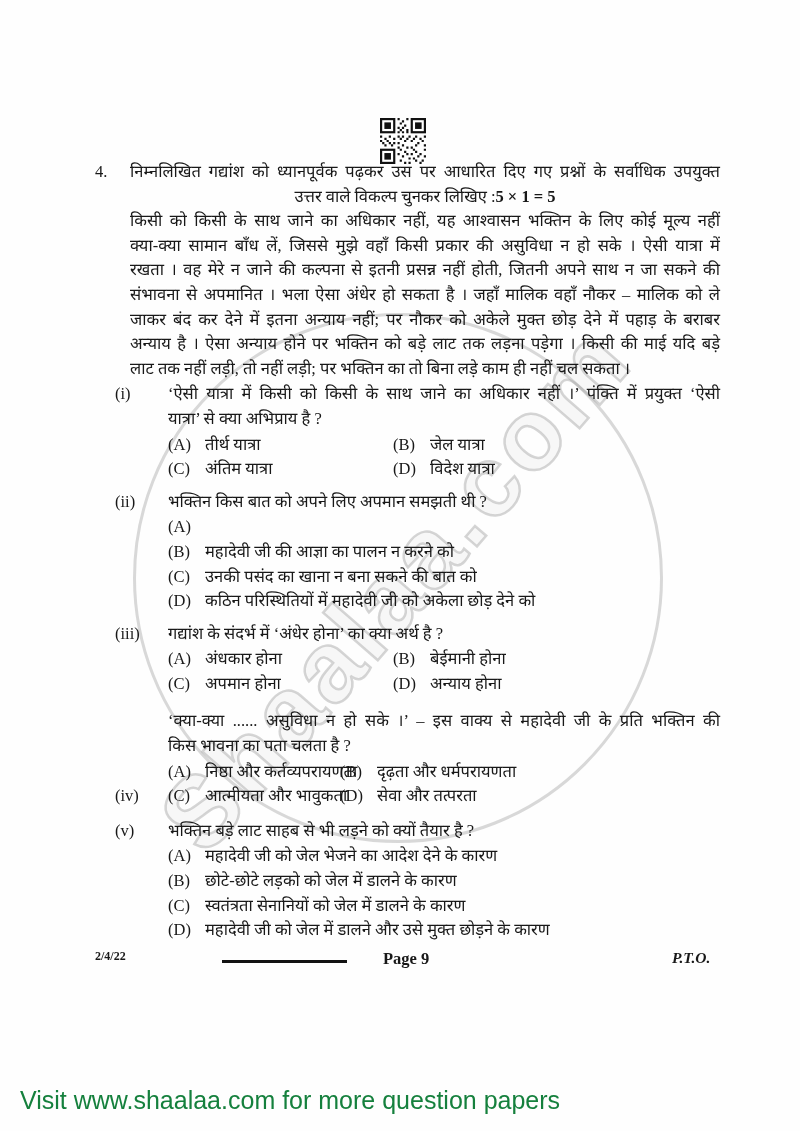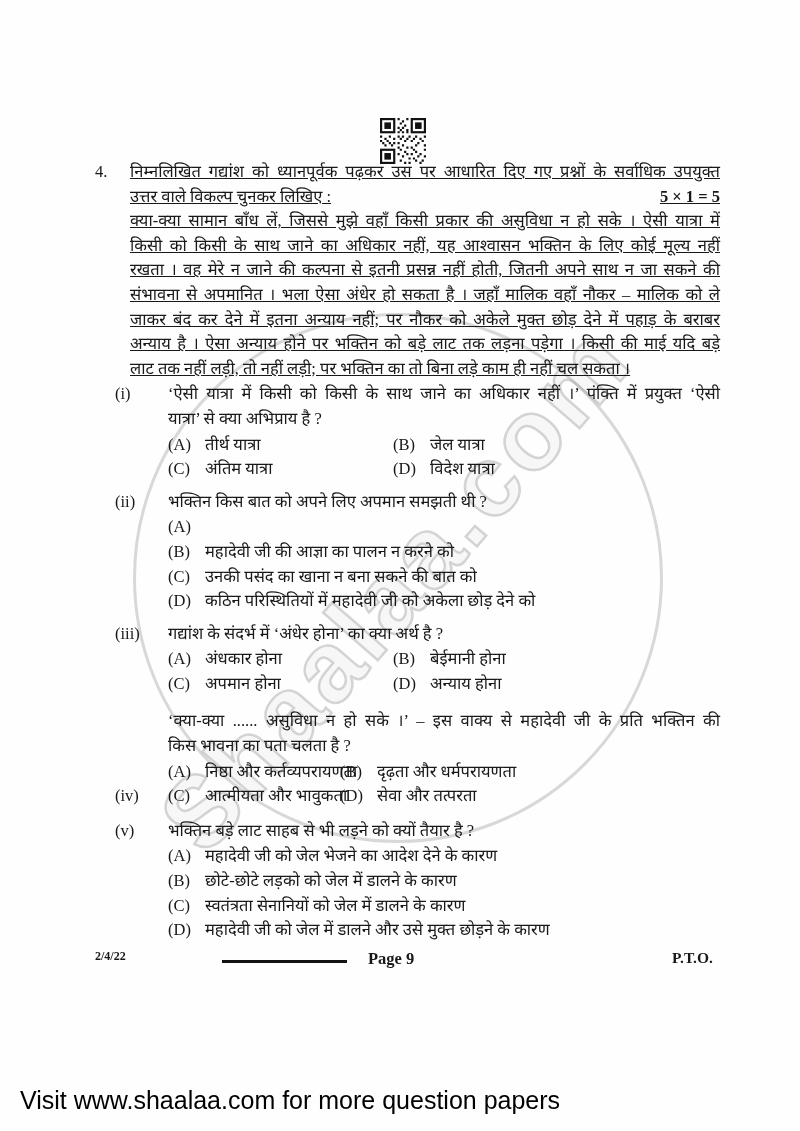--- a/index.html
+++ b/index.html
@@ -11,42 +11,42 @@
   .wm-text{position:absolute;left:395px;top:588px;transform:translate(-50%,-50%) rotate(-49deg);
            font-family:"Liberation Sans","DejaVu Sans",sans-serif;font-weight:bold;
            font-size:100px;letter-spacing:4px;color:rgba(200,200,200,.12);
            -webkit-text-stroke:2.5px rgba(165,165,165,.45);white-space:nowrap;pointer-events:none;}
   
   .qr{position:absolute;left:380px;top:118px;width:46px;height:46px;}
   
   .content{position:absolute;left:95px;top:160px;width:625px;font-size:16.5px;line-height:24.6px;}
   .row{display:flex;}
   .qnum{width:35px;flex:0 0 35px;}
-  .qbody{flex:1;min-width:0;text-decoration:underline;}
+  .qbody{flex:1;min-width:0;}
   .jl{text-align:justify;text-align-last:justify;}
   .pline{white-space:nowrap;}
-  .intro-row{display:flex;justify-content:space-between;}
+  .intro-row{display:flex;justify-content:center;}
   .marks{font-weight:bold;white-space:nowrap;}
   .subq{display:flex;}
   .m1{margin-top:1px;} .m12{margin-top:8px;} .m13{margin-top:13px;align-items:flex-end;} .m10{margin-top:10px;}
   .slabel{width:73px;flex:0 0 73px;padding-left:20px;box-sizing:border-box;}
   .sbody{flex:1;min-width:0;}
   .opts{margin-top:1px;}
   .grid2{display:grid;grid-template-columns:225px 1fr;}
   .grid2.narrow{grid-template-columns:172px 1fr;}
   .opt{display:flex;white-space:nowrap;}
   .olabel{width:37px;flex:0 0 37px;}
   
   .f-code{position:absolute;left:95px;top:949px;font-weight:bold;font-size:12px;}
   .f-rule{position:absolute;left:222px;top:960px;width:125px;height:2.5px;background:#121212;}
-  .f-page{position:absolute;left:368px;top:949px;font-weight:bold;font-size:16.5px;}
-  .f-pto{position:absolute;left:672px;top:949px;font-weight:bold;font-size:15.5px;}
+  .f-page{position:absolute;left:383px;top:949px;font-weight:bold;font-size:16.5px;}
+  .f-pto{position:absolute;left:672px;top:949px;font-weight:bold;font-style:italic;font-size:15.5px;}
   
   .banner{position:absolute;left:20px;top:1086px;font-family:"Liberation Sans","DejaVu Sans",sans-serif;
-          font-size:25px;color:#000000;}
+          font-size:25px;color:#15803d;}
 </style>
 </head>
 <body>
 
 <div class="page">
 
   <div class="wm-circle"></div>
   <div class="wm-text">Shaalaa.com</div>
 
   <svg class="qr" viewBox="0 0 21 21" xmlns="http://www.w3.org/2000/svg">
@@ -73,22 +73,22 @@
 
     <div class="row">
       <div class="qnum">4.</div>
       <div class="qbody">
         <div class="pline jl">निम्नलिखित गद्यांश को ध्यानपूर्वक पढ़कर उस पर आधारित दिए गए प्रश्नों के सर्वाधिक उपयुक्त</div>
         <div class="intro-row">
           <span class="pline">उत्तर वाले विकल्प चुनकर लिखिए :</span>
           <span class="marks">5 × 1 = 5</span>
         </div>
         <div>
+          <div class="pline jl">किसी को किसी के साथ जाने का अधिकार नहीं, यह आश्वासन भक्तिन के लिए कोई मूल्य नहीं</div>
           <div class="pline jl">क्या-क्या सामान बाँध लें, जिससे मुझे वहाँ किसी प्रकार की असुविधा न हो सके । ऐसी यात्रा में</div>
-          <div class="pline jl">किसी को किसी के साथ जाने का अधिकार नहीं, यह आश्वासन भक्तिन के लिए कोई मूल्य नहीं</div>
           <div class="pline jl">रखता । वह मेरे न जाने की कल्पना से इतनी प्रसन्न नहीं होती, जितनी अपने साथ न जा सकने की</div>
           <div class="pline jl">संभावना से अपमानित । भला ऐसा अंधेर हो सकता है । जहाँ मालिक वहाँ नौकर – मालिक को ले</div>
           <div class="pline jl">जाकर बंद कर देने में इतना अन्याय नहीं; पर नौकर को अकेले मुक्त छोड़ देने में पहाड़ के बराबर</div>
           <div class="pline jl">अन्याय है । ऐसा अन्याय होने पर भक्तिन को बड़े लाट तक लड़ना पड़ेगा । किसी की माई यदि बड़े</div>
           <div class="pline">लाट तक नहीं लड़ी, तो नहीं लड़ी; पर भक्तिन का तो बिना लड़े काम ही नहीं चल सकता ।</div>
         </div>
       </div>
     </div>
 
     <div class="subq m1">

